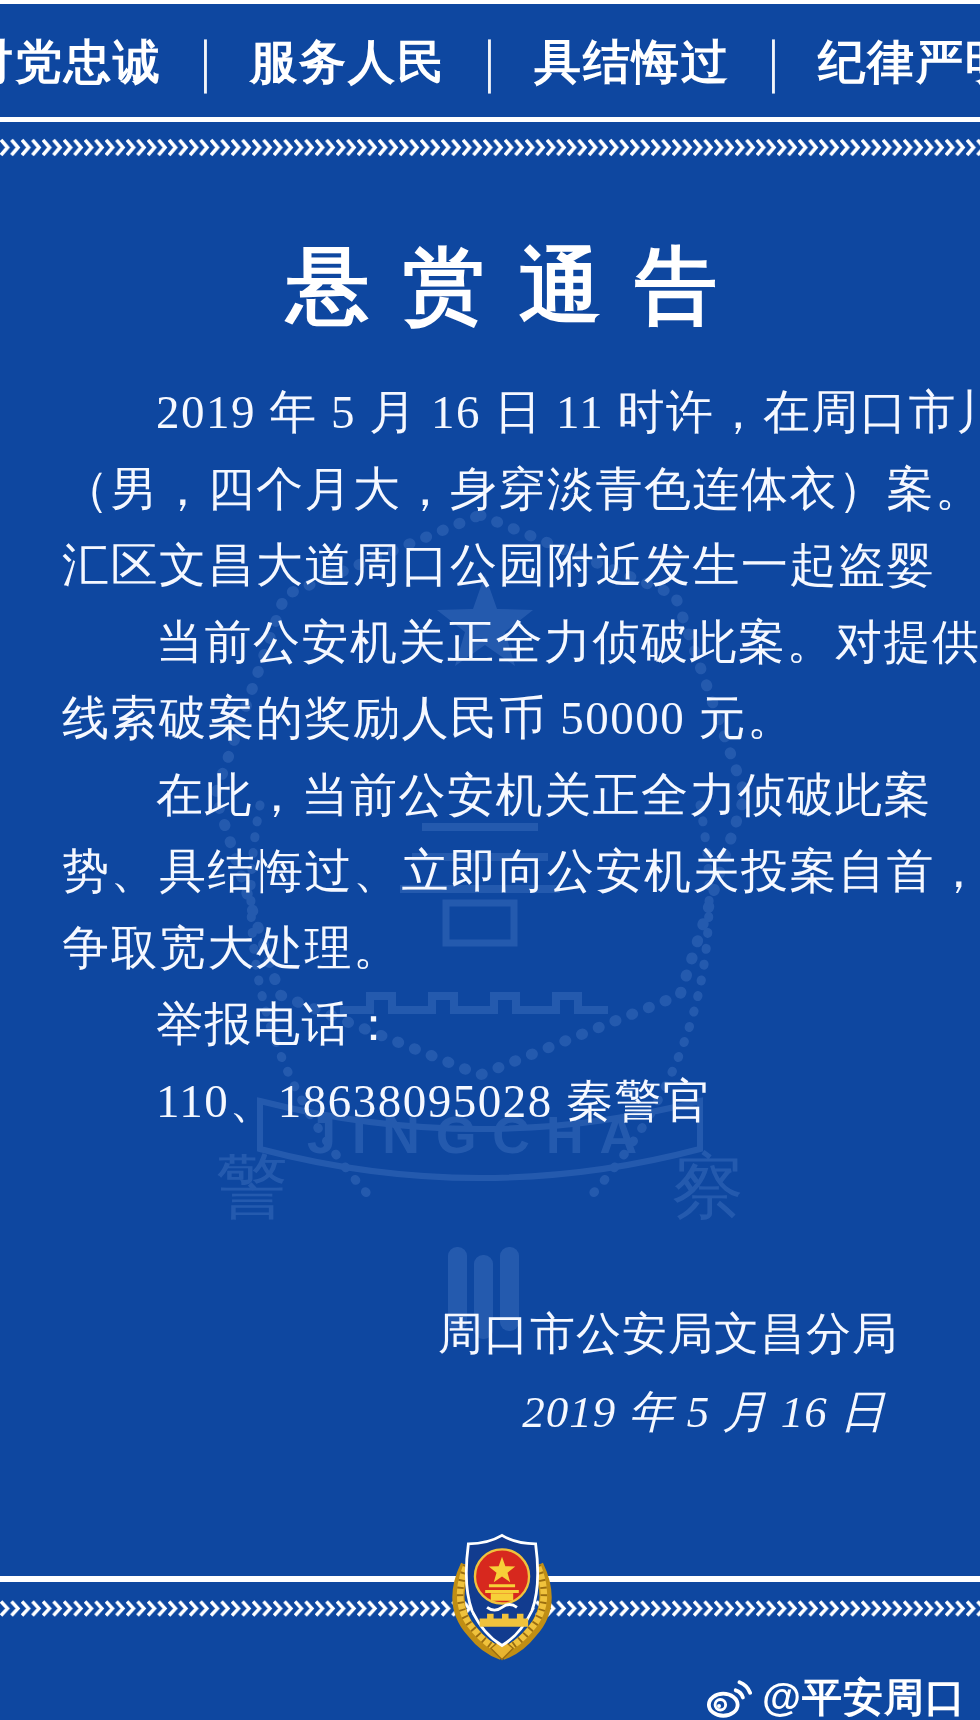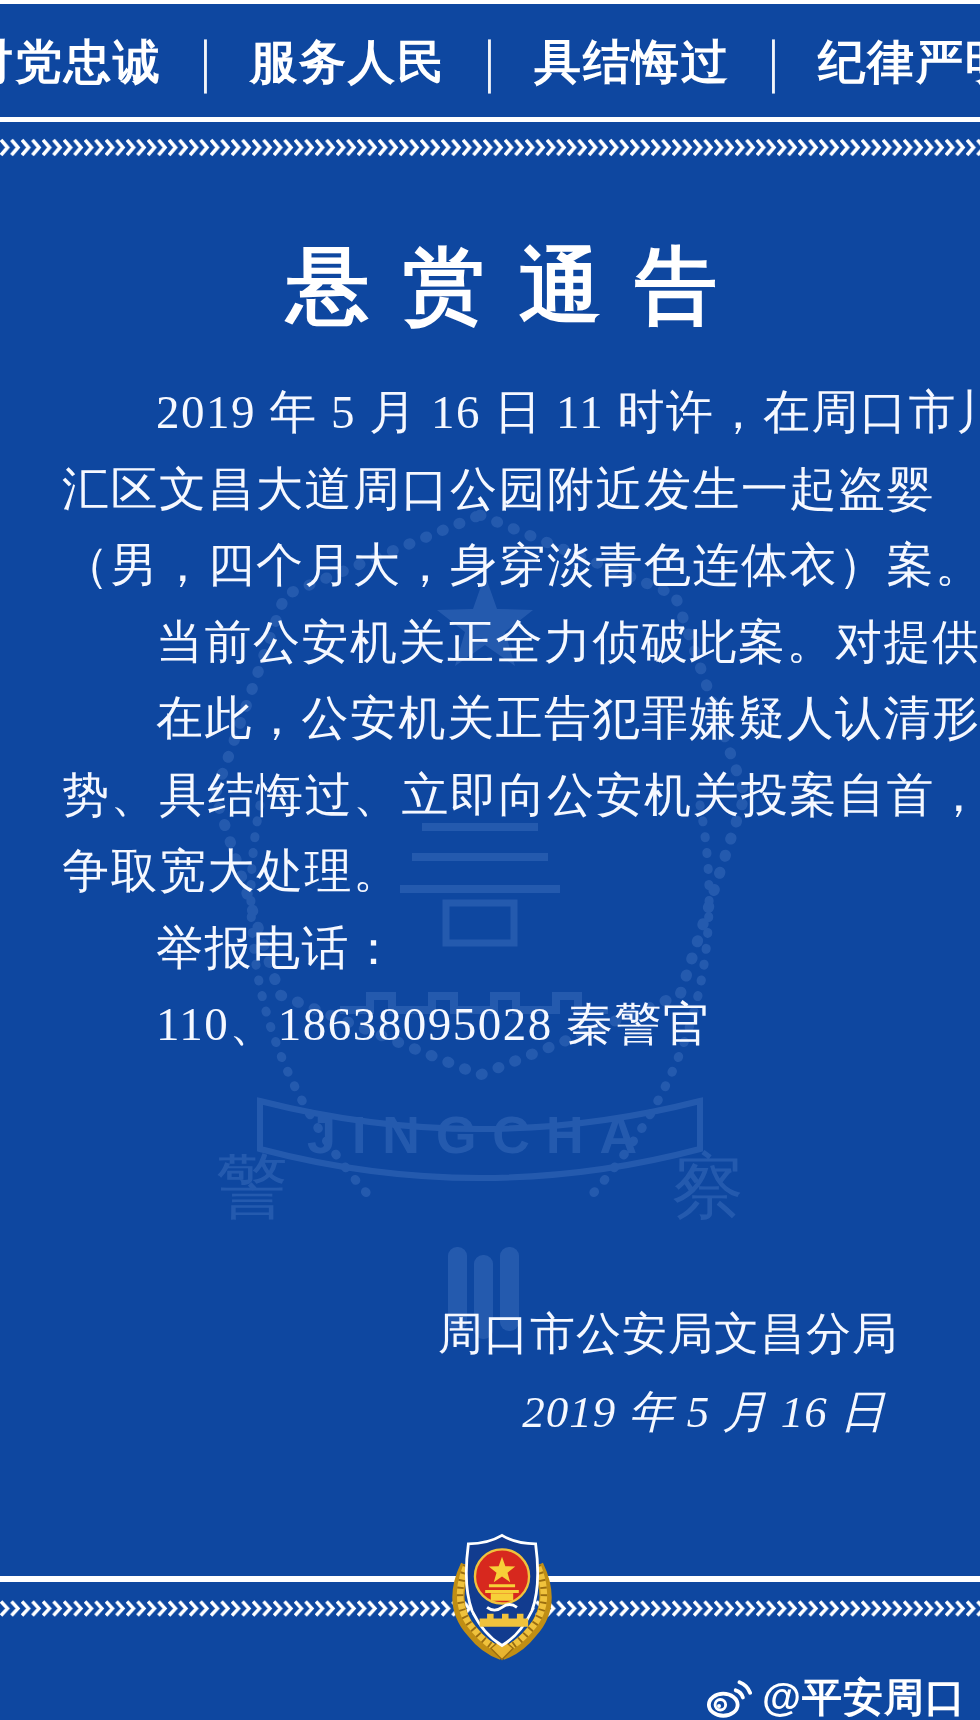--- a/index.html
+++ b/index.html
@@ -101,24 +101,25 @@
       <rect x="274" y="750" width="19" height="84" rx="9"></rect>
       <rect x="300" y="742" width="19" height="84" rx="9"></rect>
       <text x="280" y="648" text-anchor="middle" font-size="52" letter-spacing="16" font-family="Liberation Sans, sans-serif" font-weight="700">JINGCHA</text>
       <text x="52" y="706" text-anchor="middle" font-size="72">警</text>
       <text x="508" y="706" text-anchor="middle" font-size="72">察</text>
     </g>
   </svg>
 
   <div class="bodytext">
     <div class="line indent">2019 年 5 月 16 日 11 时许，在周口市川</div>
+    <div class="line">（男，四个月大，身穿淡青色连体衣）案。</div>
     <div class="line">汇区文昌大道周口公园附近发生一起盗婴</div>
-    <div class="line">（男，四个月大，身穿淡青色连体衣）案。</div>
     <div class="line indent">当前公安机关正全力侦破此案。对提供</div>
-    <div class="line indent">在此，公安机关正告犯罪嫌疑人认清形</div>
+    <div class="line">线索破案的奖励人民币 50000 元。</div>
+    <div class="line indent">在此，当前公安机关正全力侦破此案</div>
     <div class="line">势、具结悔过、立即向公安机关投案自首，</div>
     <div class="line">争取宽大处理。</div>
     <div class="line indent">举报电话：</div>
     <div class="line indent">110、18638095028 秦警官</div>
   </div>
 
   <div class="signature">周口市公安局文昌分局</div>
   <div class="sigdate">2019 年 5 月 16 日</div>
 
   <div class="rule rule-bottom"></div>

